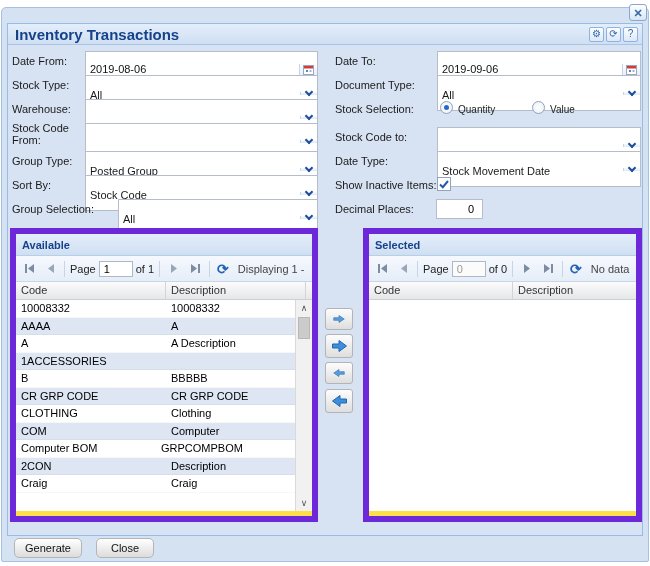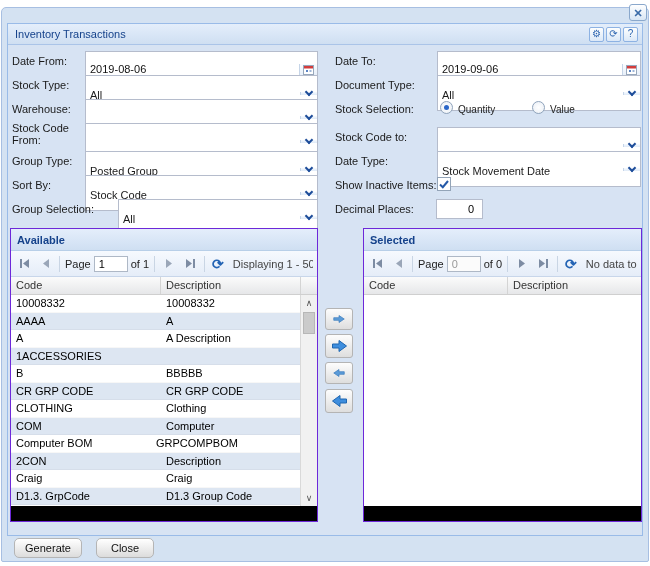--- a/index.html
+++ b/index.html
@@ -23,21 +23,21 @@
   .panel {
     position:absolute; left:7px; top:23px; width:636px; height:513px;
     border:1px solid #99bbe8; background:#d7e3f3;
   }
   .panel-header {
     position:absolute; left:0; top:0; right:0; height:21px;
     background:linear-gradient(#e4eefb,#cfdff2);
     border-bottom:1px solid #aac4e8;
     display:flex; align-items:center; padding:0 4px 0 7px;
   }
-  .panel-title { font-weight:normal; color:#15428b; font-size:11px; }
+  .panel-title { font-weight:bold; color:#15428b; font-size:15px; }
   .tools { margin-left:auto; display:flex; gap:2px; }
   .tool-btn {
     width:15px; height:15px; border:1px solid #8db2e3; border-radius:2px;
     background:linear-gradient(#fdfefe,#dbe8f7); cursor:pointer;
     display:flex; align-items:center; justify-content:center;
     font-size:10px; color:#2e66b0; line-height:1; padding:0;
     font-family:"Liberation Sans",sans-serif;
   }
   .tool-btn .glyph { pointer-events:none; }
   .flabel { position:absolute; color:#1a1a1a; }
@@ -68,21 +68,21 @@
     position:absolute; width:13px; height:13px; border-radius:50%;
     border:1px solid #8fa3bb; background:radial-gradient(#ffffff,#e9eef5);
     display:flex; align-items:center; justify-content:center; cursor:pointer;
   }
   .radio .dot { width:5px; height:5px; border-radius:50%; background:#2a66c8; }
   .rlabel { position:absolute; font-size:10px; color:#222; }
   .checkbox {
     position:absolute; width:14px; height:14px; border:1px solid #93a4b8; background:#fff;
     display:flex; align-items:center; justify-content:center; cursor:pointer;
   }
-  .subpanel { position:absolute; border:1px solid #6d28d9; background:#000000; }
+  .subpanel { position:absolute; border:6px solid #6d28d9; background:#fde047; }
   .sub-header {
     height:22px; background:linear-gradient(#e4eefb,#cfdff2); border-bottom:1px solid #b8cfe8;
     display:flex; align-items:center; padding-left:6px;
   }
   .sub-title { font-weight:bold; color:#15428b; }
   .pgbar {
     height:26px; background:linear-gradient(#f6f9fe,#e5edf8); border-bottom:1px solid #c8d6ea;
     display:flex; align-items:center; padding:0 4px; gap:3px; overflow:hidden; white-space:nowrap;
   }
   .pg-btn { width:18px; height:18px; display:flex; align-items:center; justify-content:center;
@@ -347,24 +347,20 @@
           <span class="gc" style="width:150px">GRPCOMPBOM</span>
         </div>
       <div class="grow">
           <span class="gc" style="width:150px">2CON</span>
           <span class="gc" style="width:140px">Description</span>
         </div>
       <div class="grow">
           <span class="gc" style="width:150px">Craig</span>
           <span class="gc" style="width:140px">Craig</span>
         </div>
-      <div class="grow">
-          <span class="gc" style="width:150px">D1.3. GrpCode</span>
-          <span class="gc" style="width:140px">D1.3 Group Code</span>
-        </div>
       <div class="vscroll">
         <span class="sb-btn up">∧</span>
         <span class="sb-thumb"></span>
         <span class="sb-btn down">∨</span>
       </div>
     </div>
   </div>
 
   <button class="mv" style="top:308px;height:22px">
       <svg width="14" height="12" viewBox="0 0 16 12">

